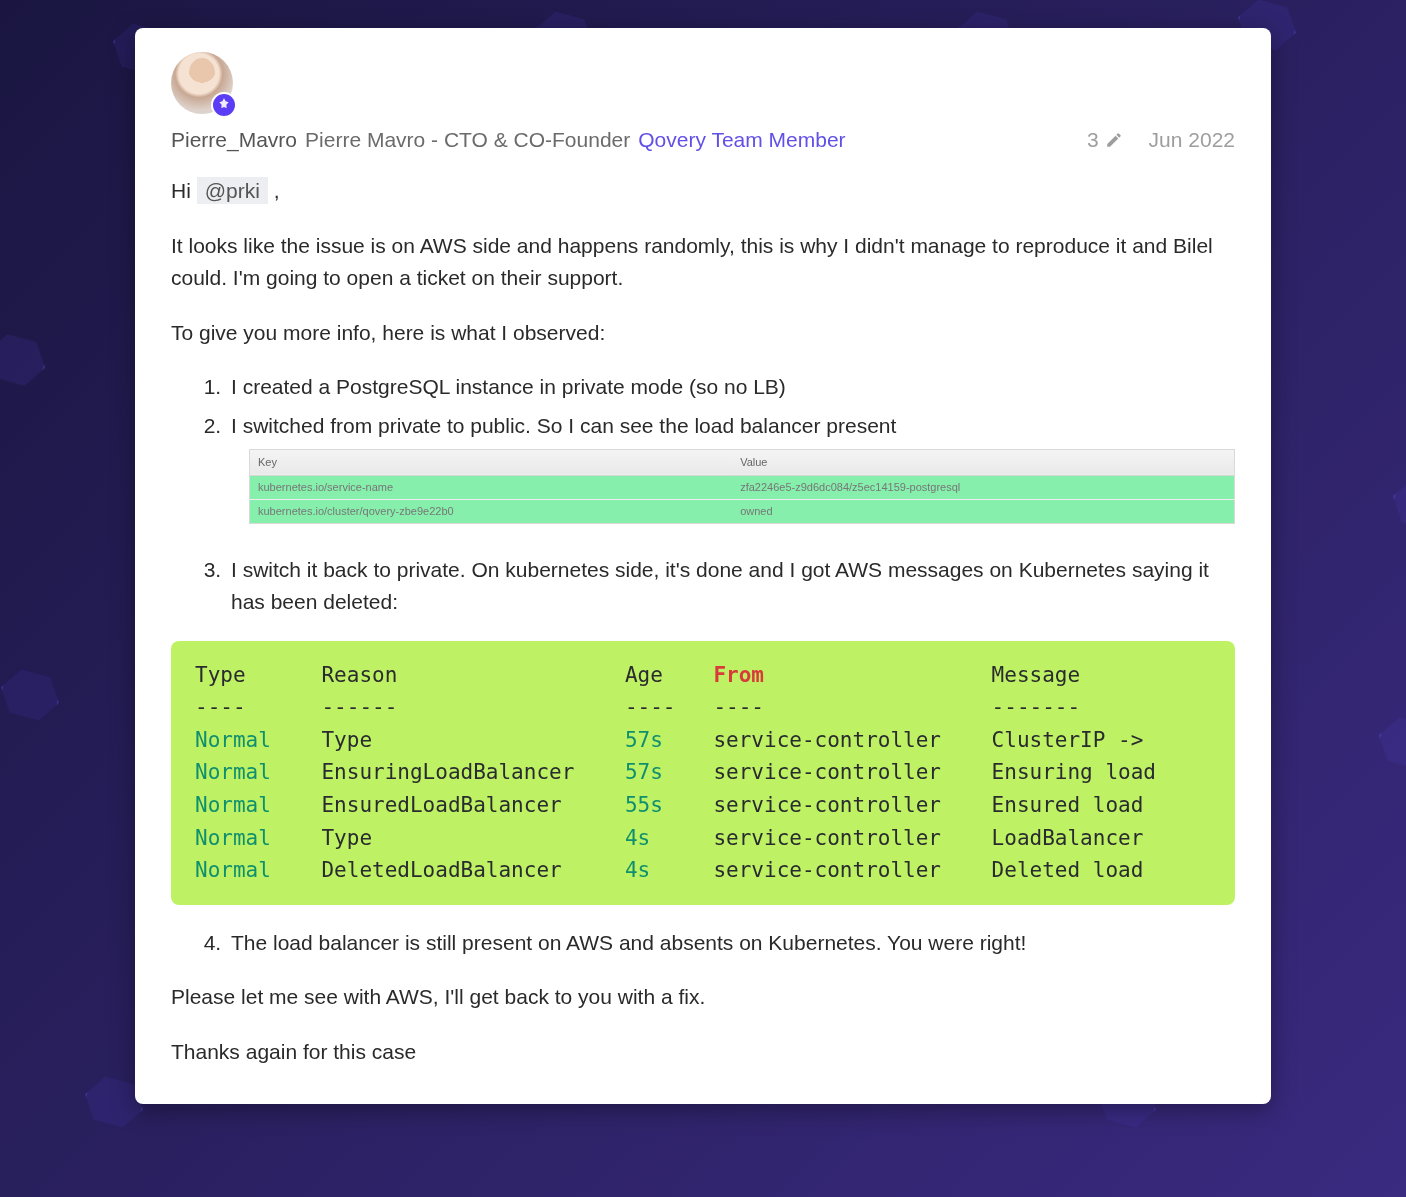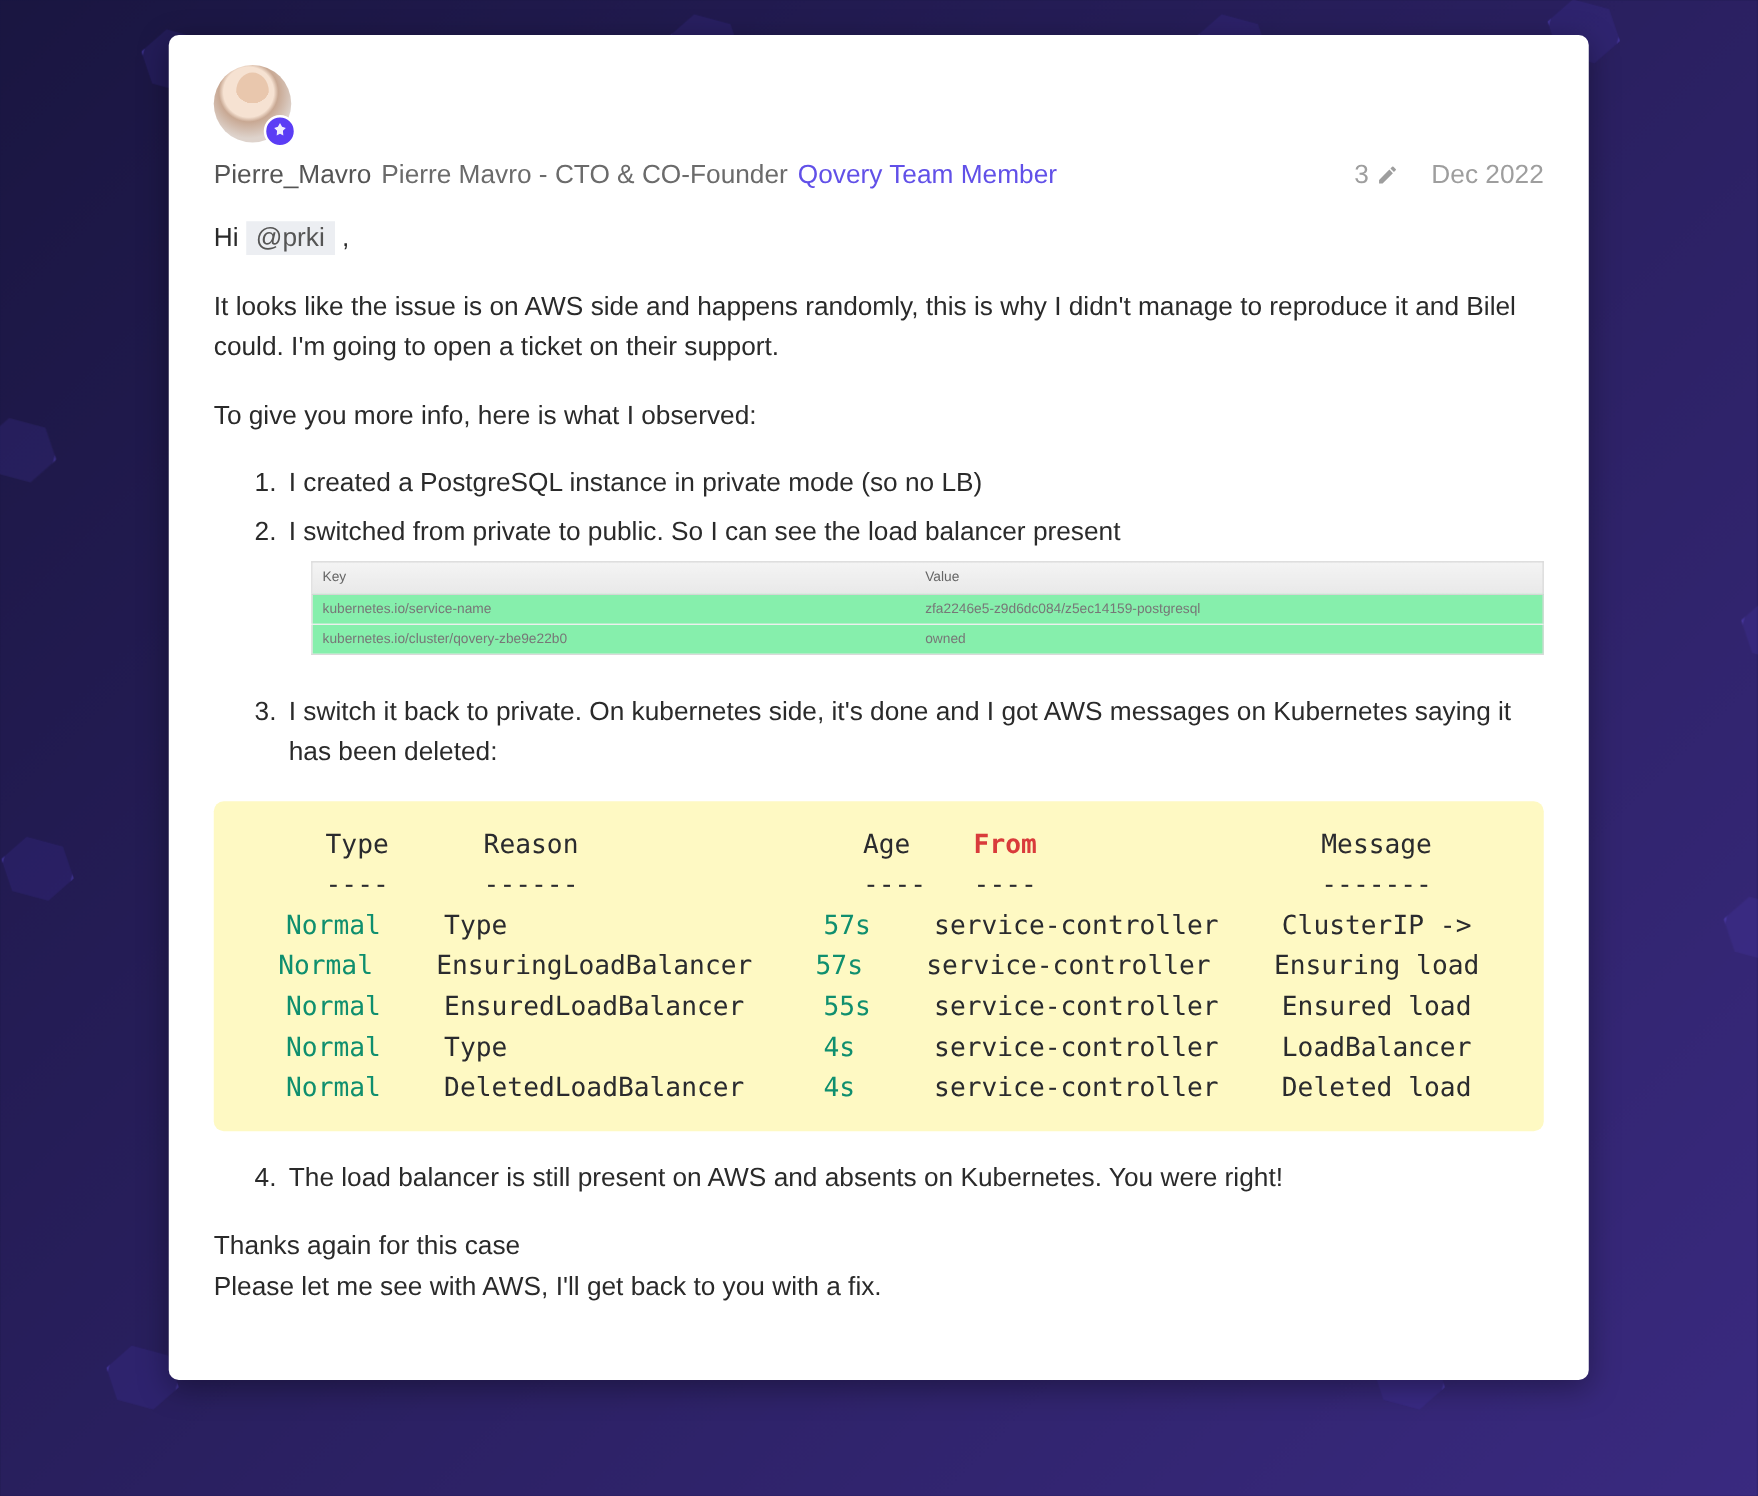--- a/index.html
+++ b/index.html
@@ -121,31 +121,30 @@
     color: #666;
   }
   .kvtable td {
     padding: 3px 8px;
     border-top: 1px solid #eee;
     background: #86efac;
     color: #777;
   }
   .kvtable .kcol { width: 49%; margin-top: 46px; }
   pre.code {
-    background: #fef9c3;
+    background: #bef264;
     border-radius: 8px;
     margin: 14px 0 22px;
     padding: 18px 24px;
     font-family: ui-monospace, SFMono-Regular, Menlo, Consolas, monospace;
     font-size: 21px;
     line-height: 1.55;
     white-space: pre;
     overflow-x: auto;
     color: #2a2b2e;
-    text-align: center;
   }
   .tok-from { color: #d93b3b; font-weight: 700; }
   .tok-normal { color: #0f8f6e; }
   .tok-age { color: #0f8f6e; }
   .li-extra-gap { margin-top: 30px; }
 </style>
 </head>
 <body>
 
 <div class="bg-pattern">
@@ -179,21 +178,21 @@
       <span class="username">Pierre_Mavro</span>
       <span class="fullname">Pierre Mavro - CTO &amp; CO-Founder</span>
       <span class="team-badge">Qovery Team Member</span>
       <span class="spacer"></span>
       <span class="edit-count-wrap">
         <span>3</span>
         <svg viewBox="0 0 24 24">
             <path d="M3 17.25V21h3.75l11-11-3.75-3.75-11 11zM20.7 7.04a1 1 0 0 0 0-1.41l-2.34-2.34a1 1 0 0 0-1.41 0l-1.83 1.83 3.75 3.75 1.83-1.83z"></path>
           </svg>
       </span>
-      <span class="post-date">Dec 2022</span>
+      <span class="post-date">Jun 2022</span>
     </div>
 
     <div class="body">
       <p>
         <span>Hi </span><span class="mention">@prki</span><span> ,</span>
       </p>
 
       <p>It looks like the issue is on AWS side and happens randomly, this is why I didn't manage to reproduce it and Bilel could. I'm going to open a ticket on their support.</p>
       <p>To give you more info, here is what I observed:</p>
 
@@ -232,18 +231,18 @@
 </span><span><span class="tok-normal">Normal  </span><span>  </span><span>EnsuringLoadBalancer  </span><span>  </span><span class="tok-age">57s  </span><span>  </span><span>service-controller  </span><span>  </span><span>Ensuring load</span>
 </span><span><span class="tok-normal">Normal  </span><span>  </span><span>EnsuredLoadBalancer   </span><span>  </span><span class="tok-age">55s  </span><span>  </span><span>service-controller  </span><span>  </span><span>Ensured load</span>
 </span><span><span class="tok-normal">Normal  </span><span>  </span><span>Type                  </span><span>  </span><span class="tok-age">4s   </span><span>  </span><span>service-controller  </span><span>  </span><span>LoadBalancer</span>
 </span><span><span class="tok-normal">Normal  </span><span>  </span><span>DeletedLoadBalancer   </span><span>  </span><span class="tok-age">4s   </span><span>  </span><span>service-controller  </span><span>  </span><span>Deleted load</span>
 </span></pre>
 
       <ol start="4">
         <li>The load balancer is still present on AWS and absents on Kubernetes. You were right!</li>
       </ol>
 
+      <p>Please let me see with AWS, I'll get back to you with a fix.</p>
       <p style="margin-bottom:0">Thanks again for this case</p>
-      <p>Please let me see with AWS, I'll get back to you with a fix.</p>
     </div>
 
   </div>
 </div>
 
 </body></html>

